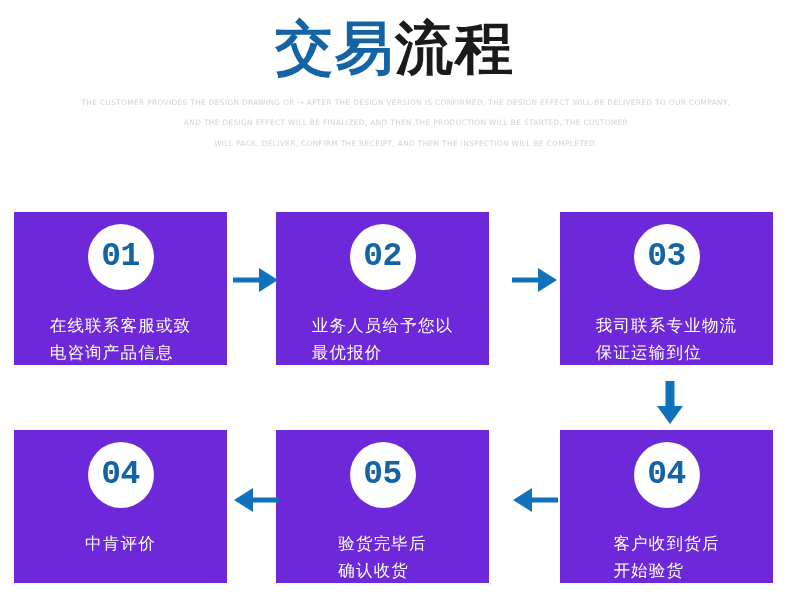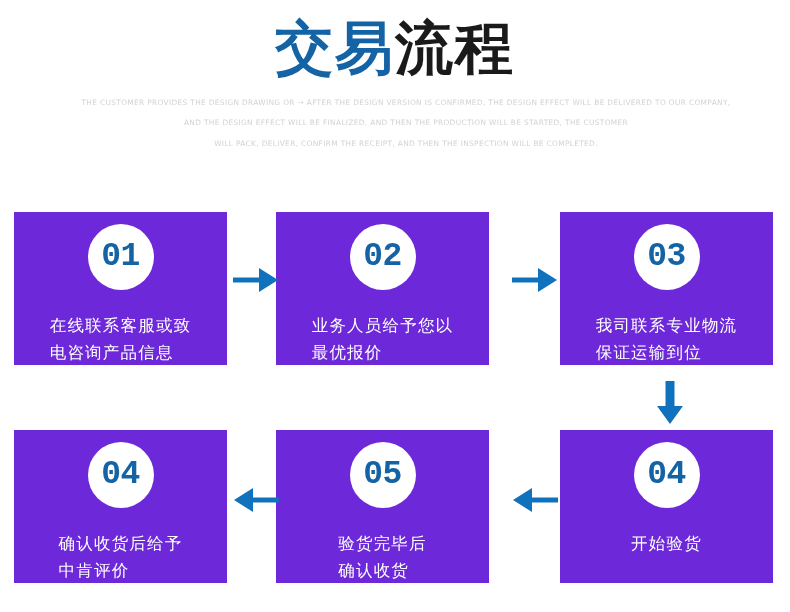--- a/index.html
+++ b/index.html
@@ -162,36 +162,36 @@
         </div>
       </div>
 
     </div>
 
     <div class="row">
 
       <div class="card c1">
         <div class="badge">04</div>
         <div class="card-text">
-          <span class="ln">确认收货后给予</span>
           <span class="ln">中肯评价</span>
         </div>
       </div>
 
       <div class="card c2">
         <div class="badge">05</div>
         <div class="card-text">
           <span class="ln">验货完毕后</span>
           <span class="ln">确认收货</span>
         </div>
       </div>
 
       <div class="card c3">
         <div class="badge">04</div>
         <div class="card-text">
+          <span class="ln">客户收到货后</span>
           <span class="ln">开始验货</span>
         </div>
       </div>
 
     </div>
 
   </div>
 
   <div class="arrow arrow-r1">
     <svg width="46" height="30" viewBox="0 0 46 30" aria-hidden="true">

